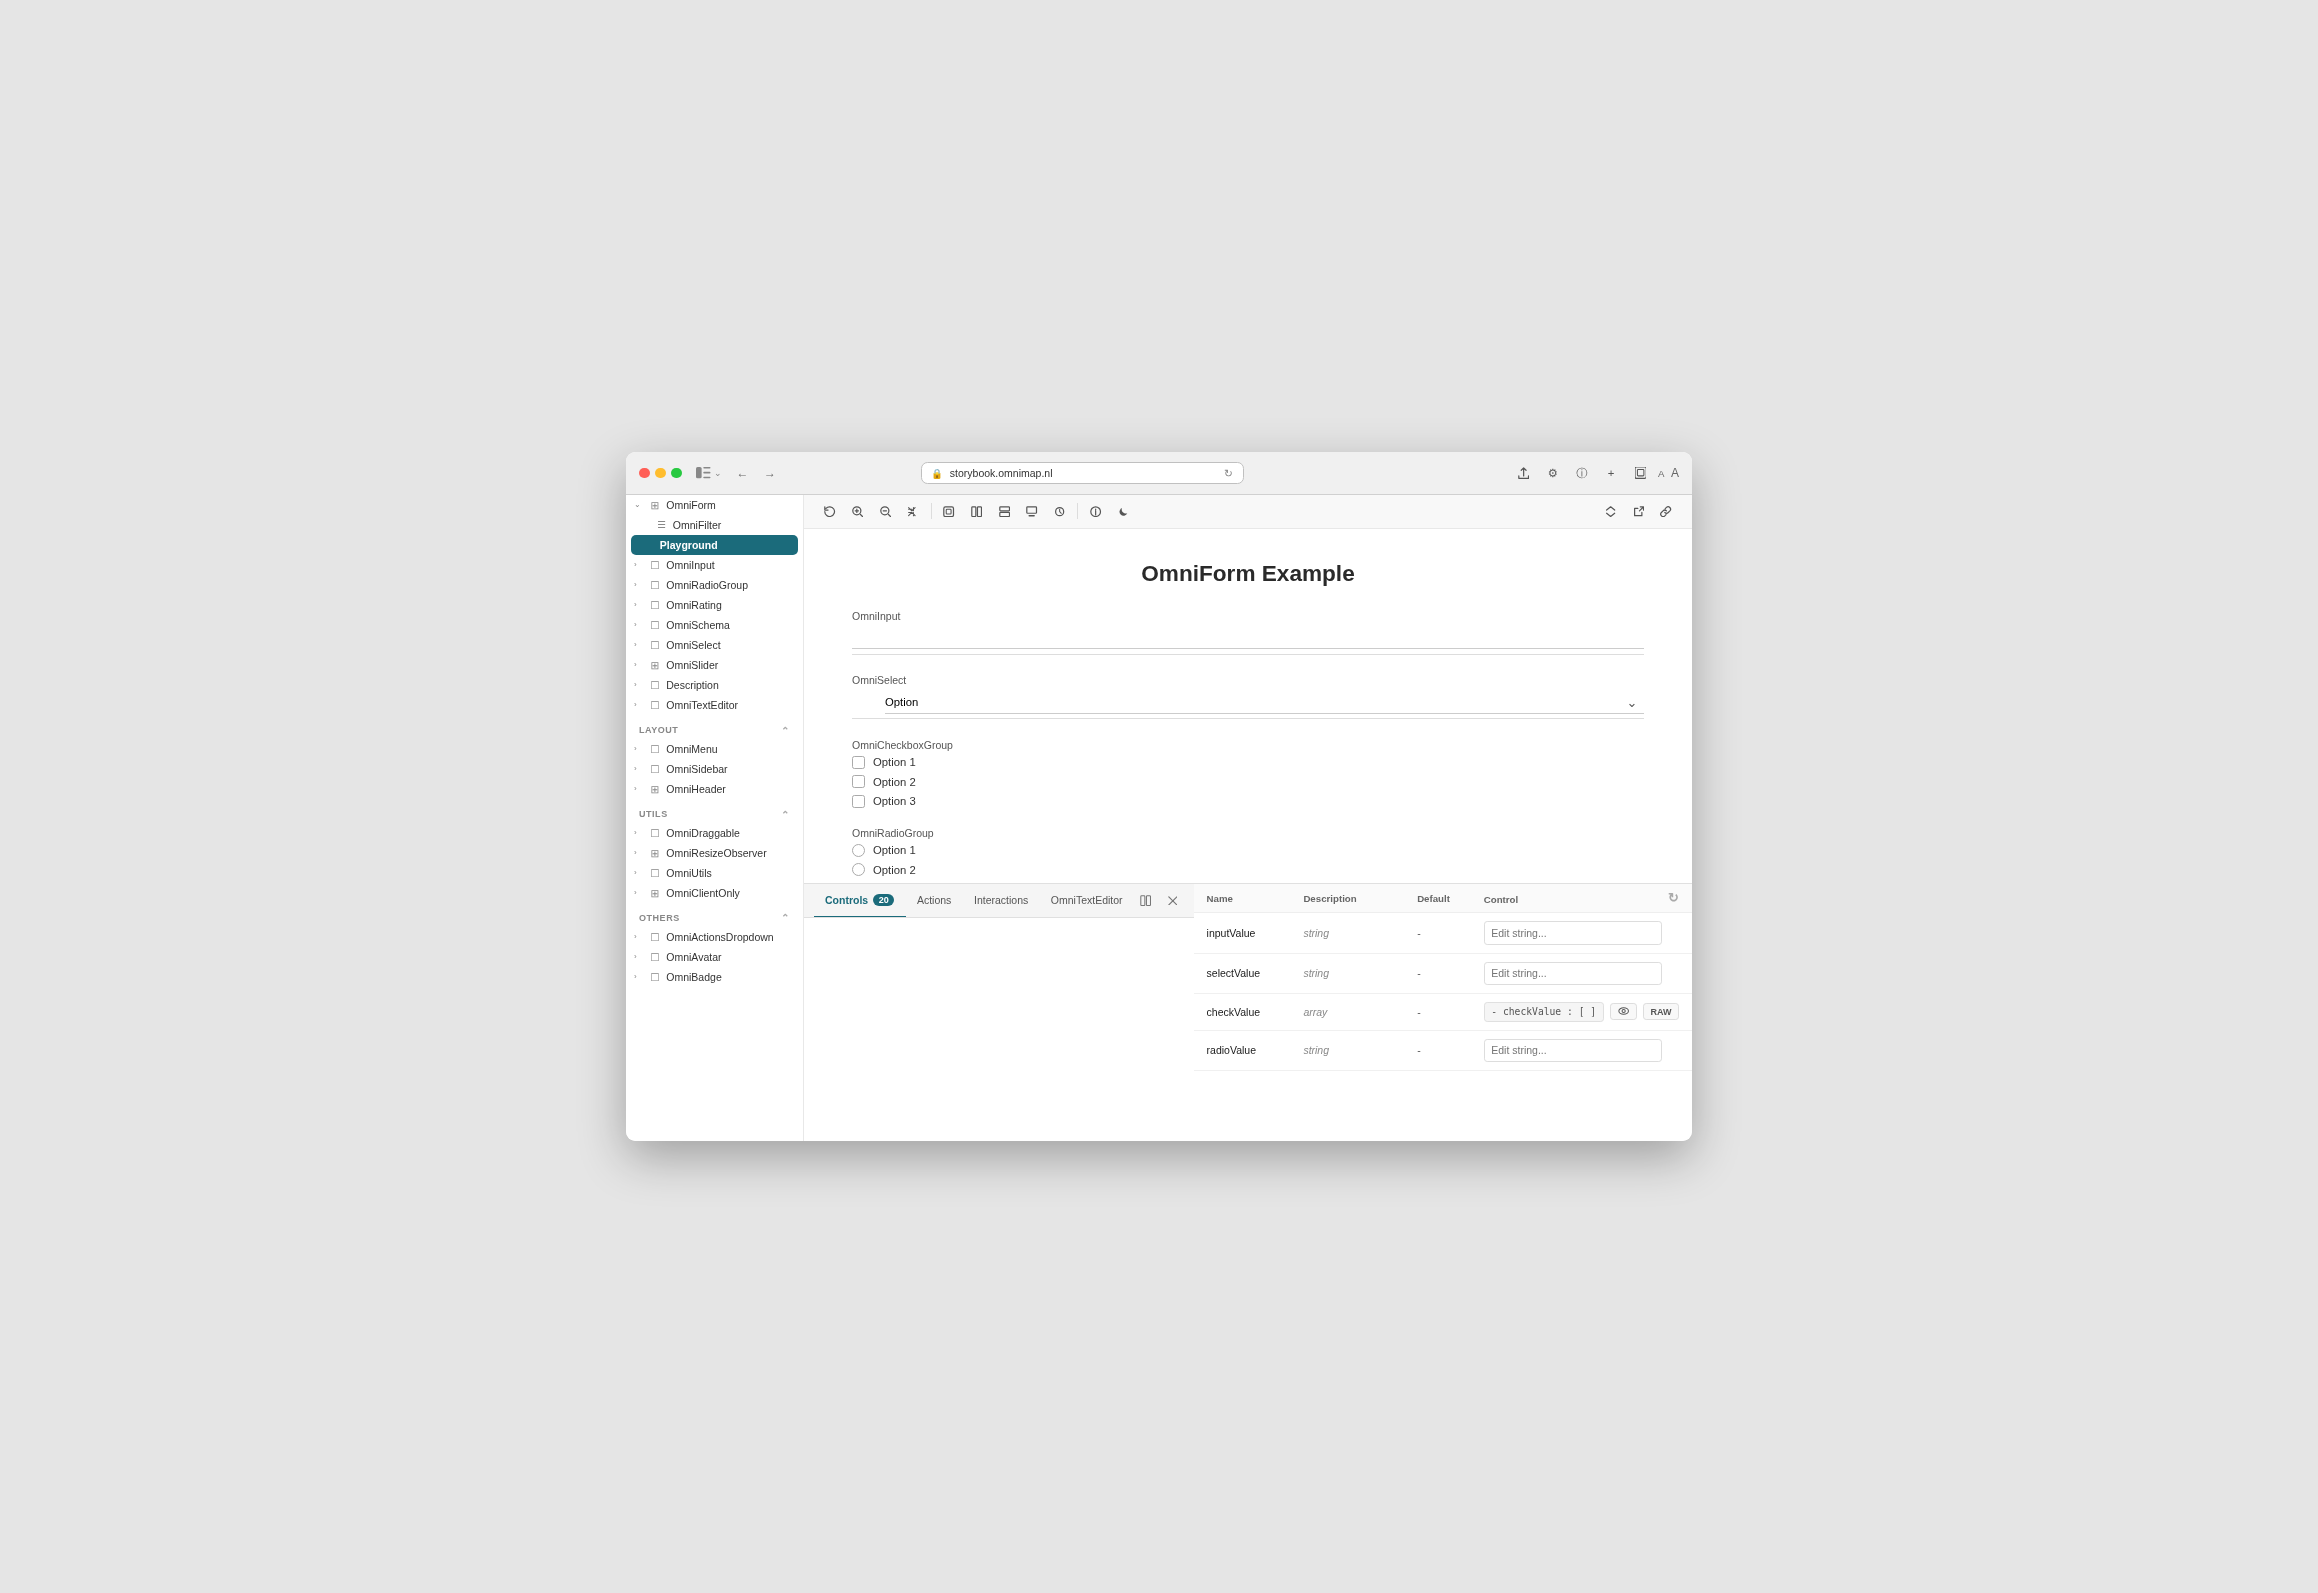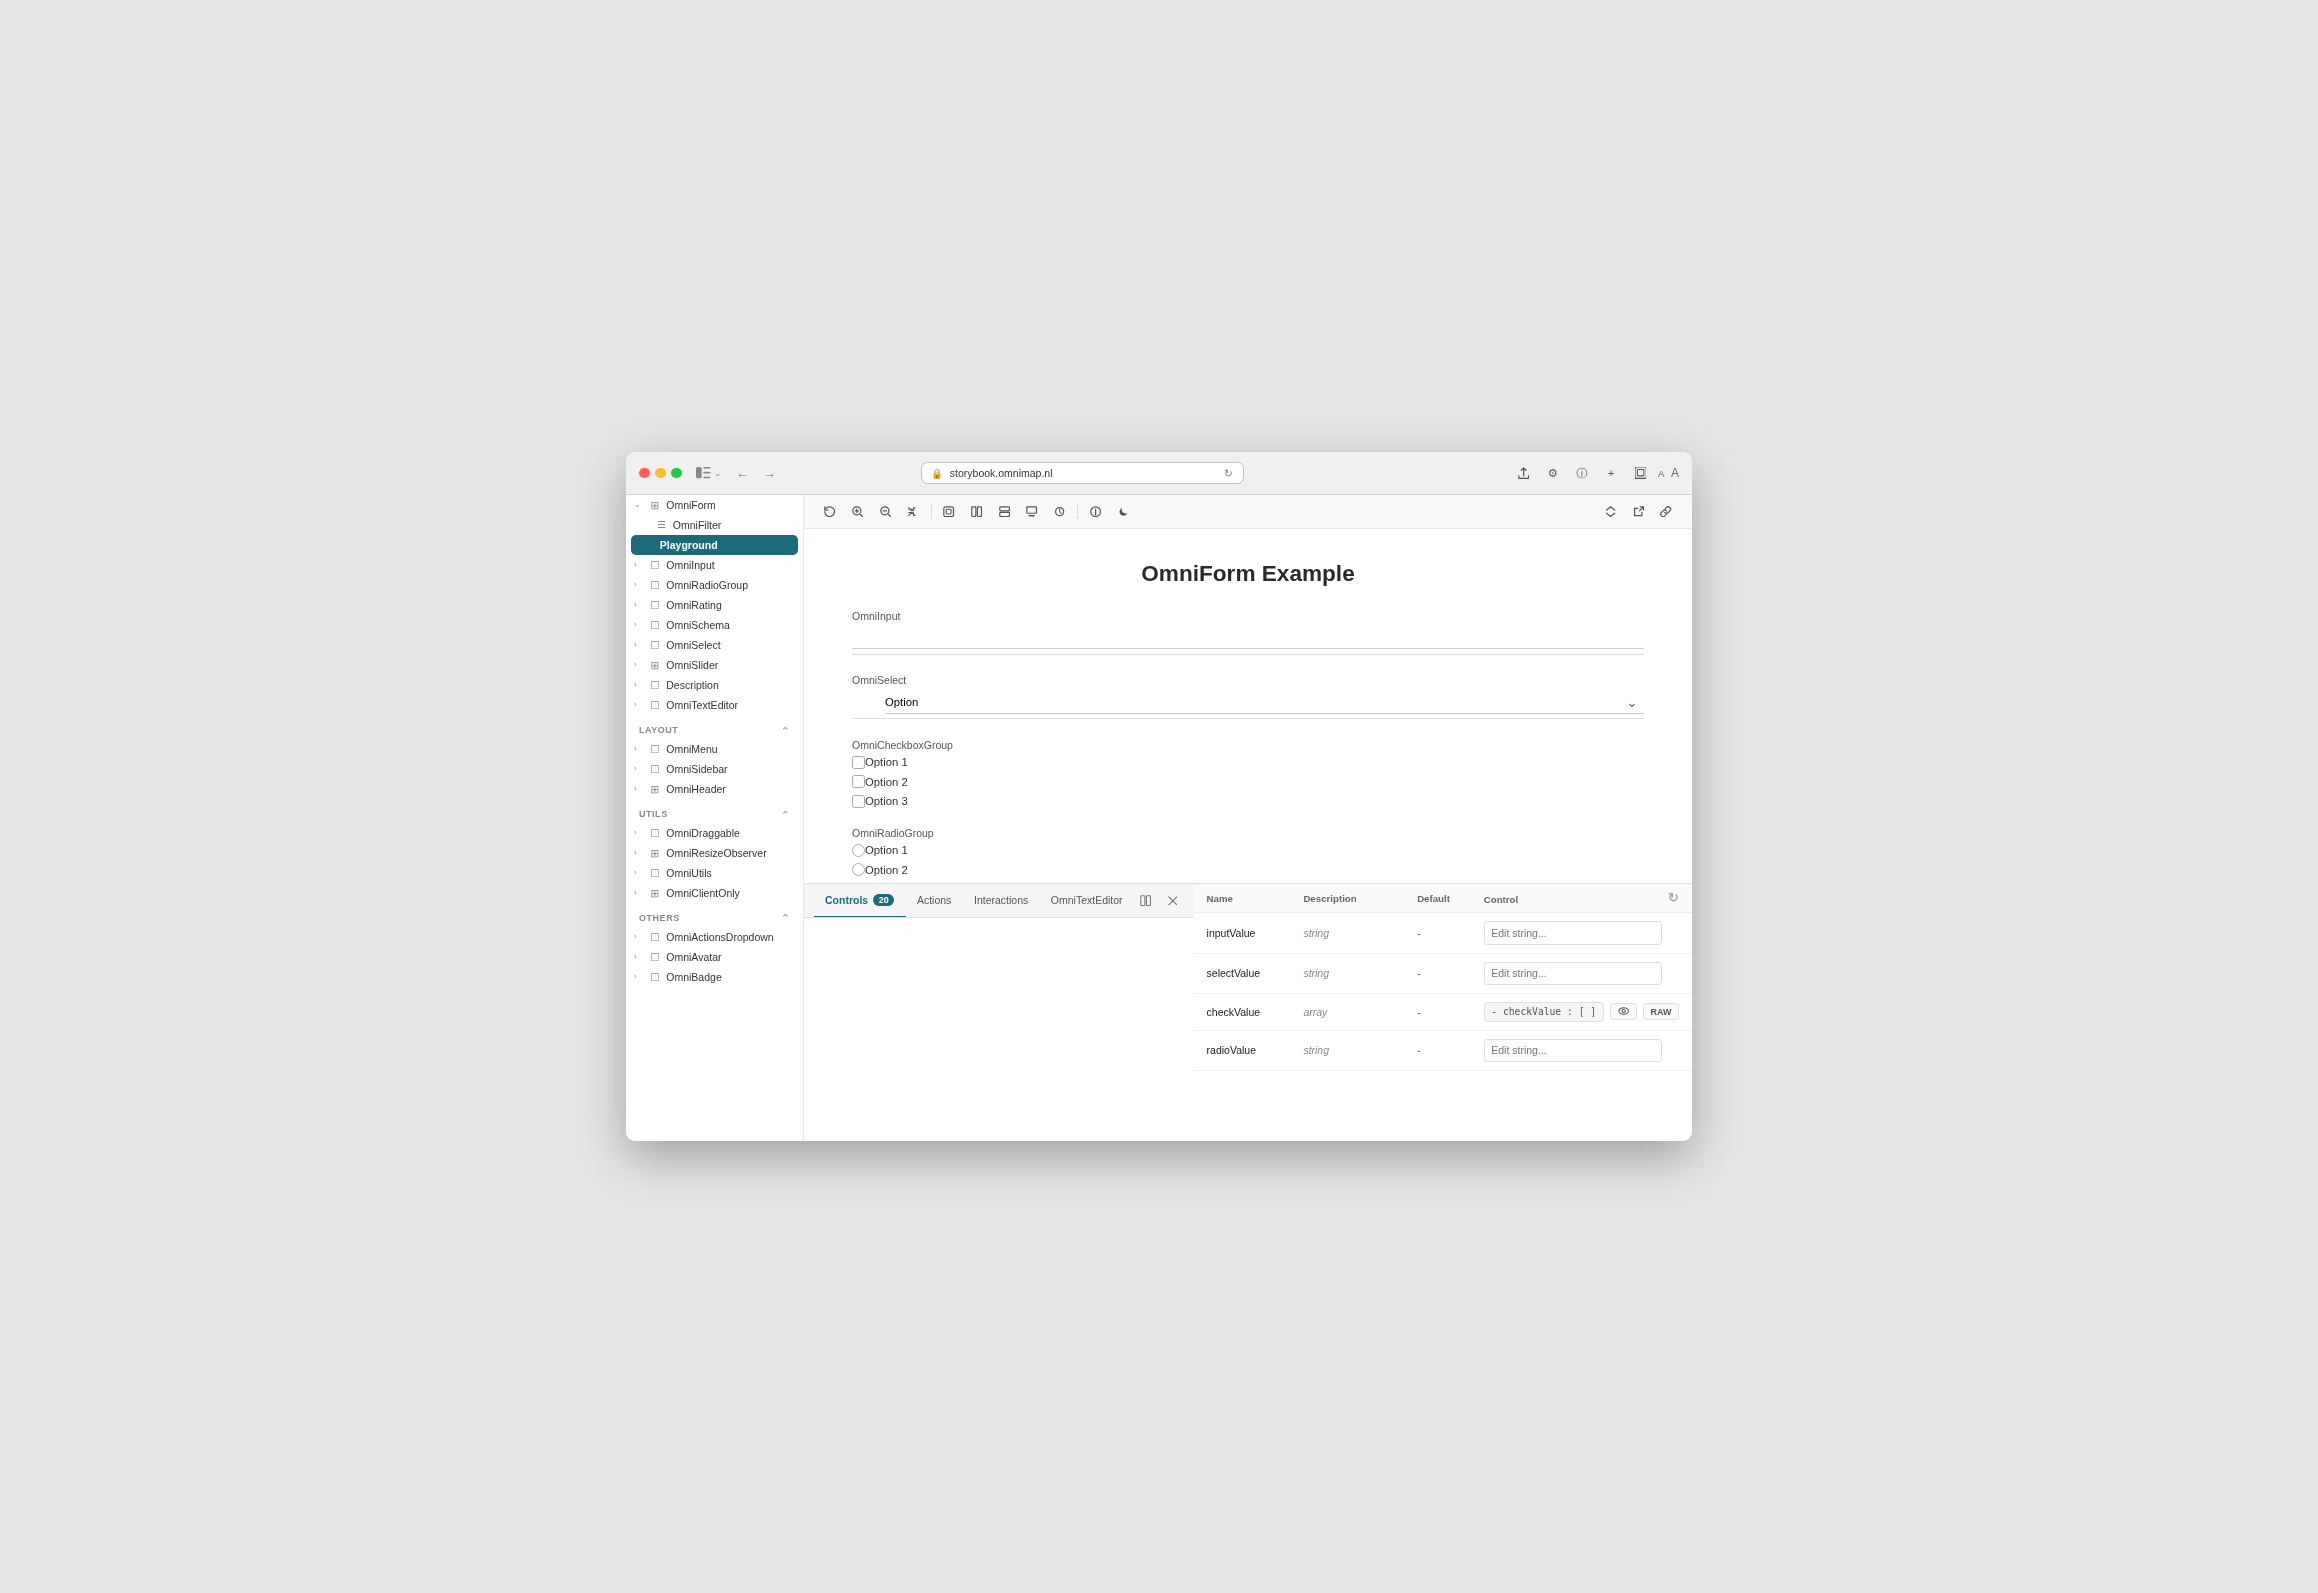--- a/index.html
+++ b/index.html
@@ -311,21 +311,21 @@
     .checkbox-group, .radio-group {
       display: flex;
       flex-direction: column;
       gap: 6.5px;
       margin-top: 3.2px;
     }
 
     .checkbox-item, .radio-item {
       display: flex;
       align-items: center;
-      gap: 0;
+      gap: 8px;
       font-size: 11.3px;
       color: #333;
       cursor: pointer;
     }
 
     .checkbox-box {
       width: 13px;
       height: 13px;
       border: 1.2px solid #aaa;
       border-radius: 2.4px;

